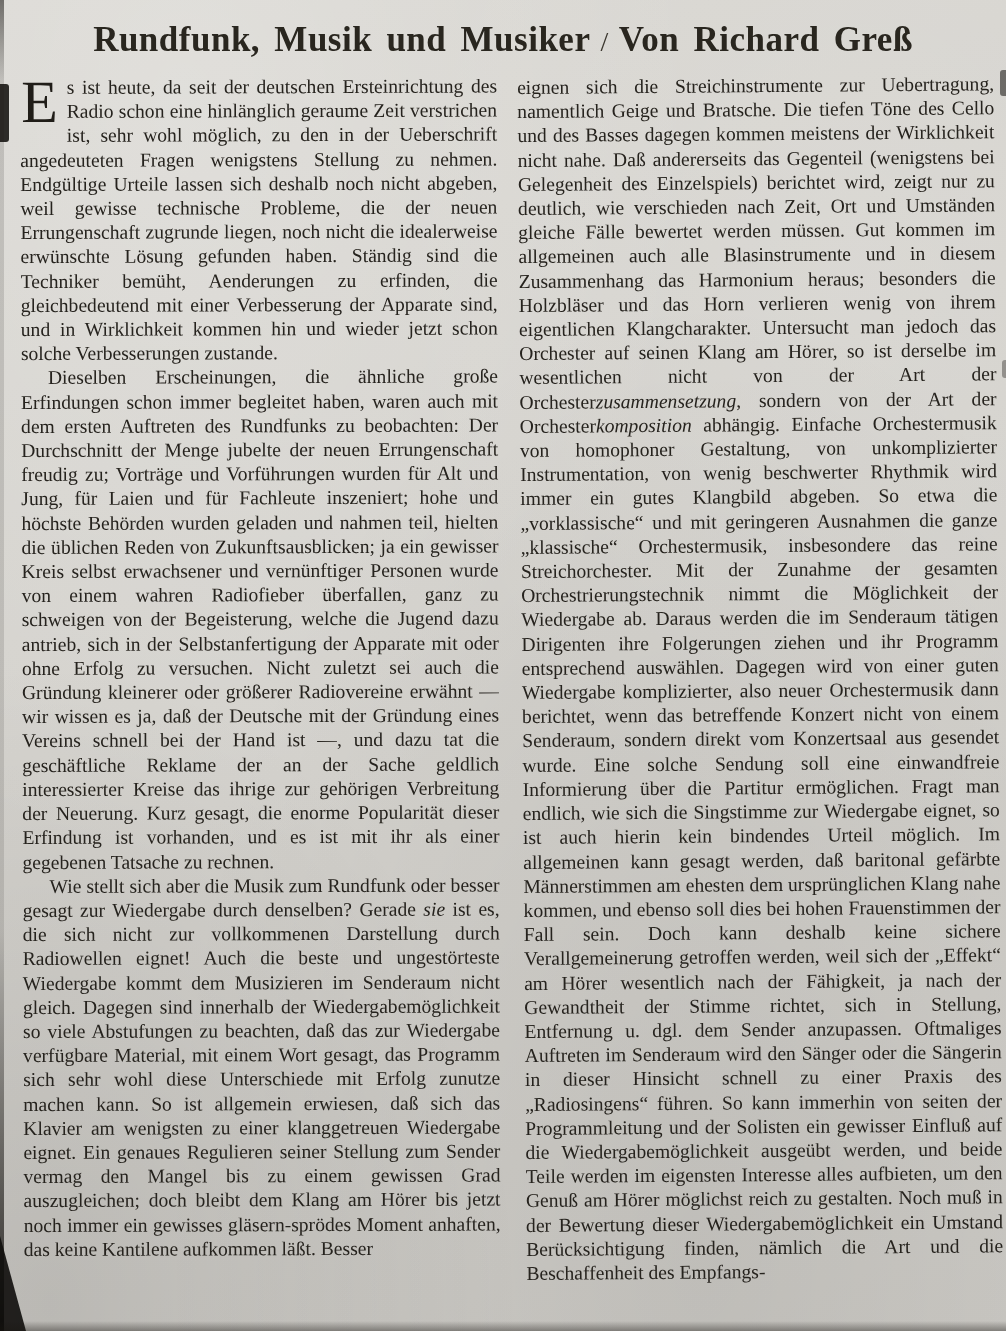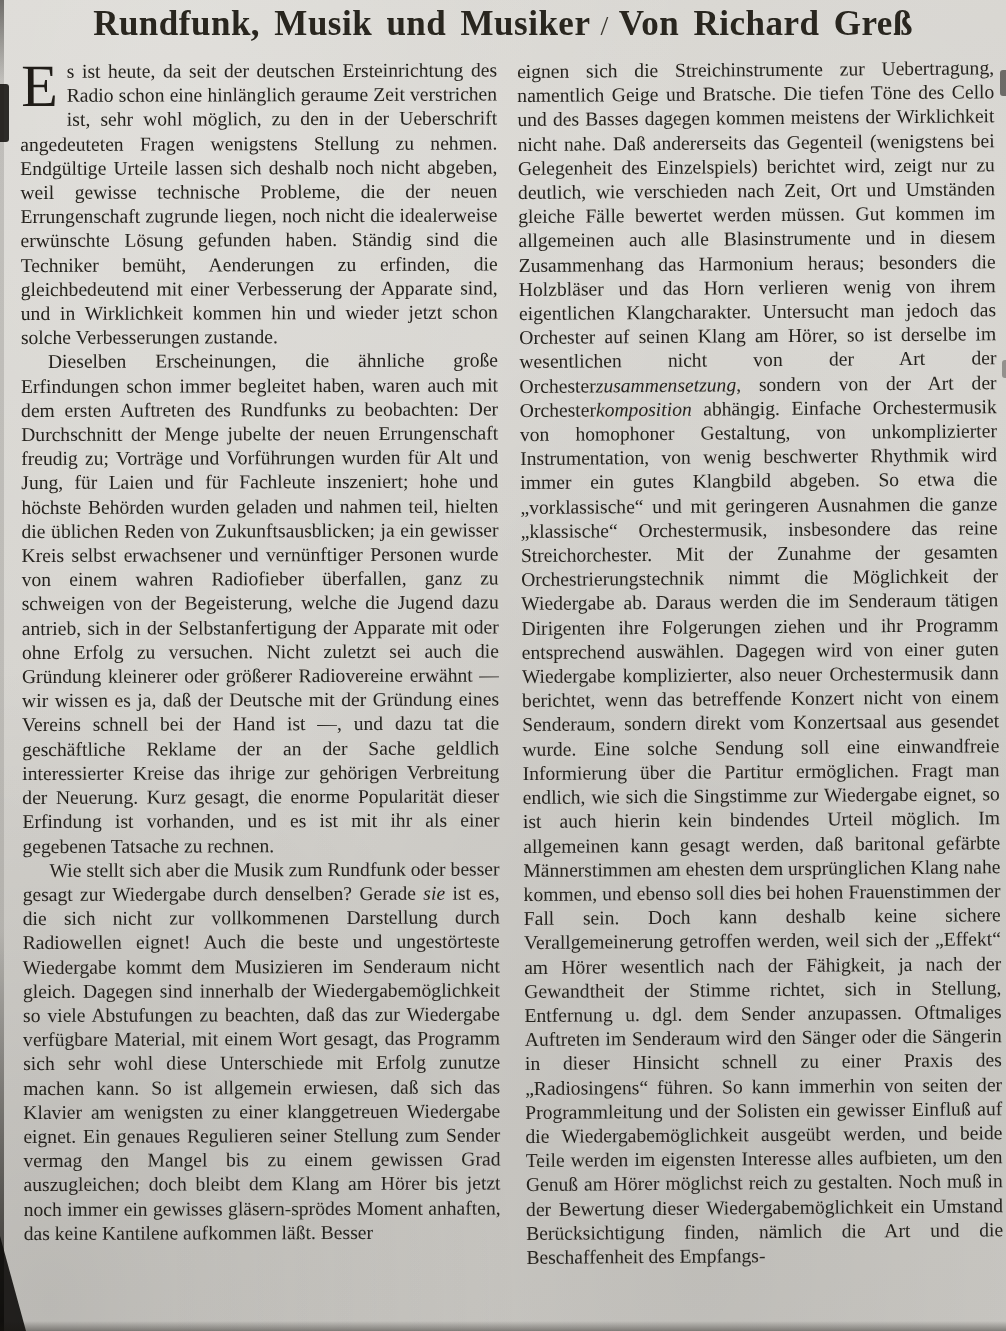--- a/index.html
+++ b/index.html
@@ -47,21 +47,21 @@
     background: rgba(20,18,15,0.55); border-radius: 3px 0 0 3px;
   }
   .edge-right-mark2 {
     position: absolute; right: 0; top: 360px; width: 4px; height: 18px;
     background: rgba(20,18,15,0.35); border-radius: 3px 0 0 3px;
   }
 
   
   .title {
     margin: 0;
-    padding-top: 4px;
+    padding-top: 20px;
     text-align: center;
     font-size: 35px;
     font-weight: bold;
     letter-spacing: 0.5px;
     word-spacing: 5px;
     color: #29261f;
   }
   .title .sep {
     font-weight: normal;
     font-size: 28px;

